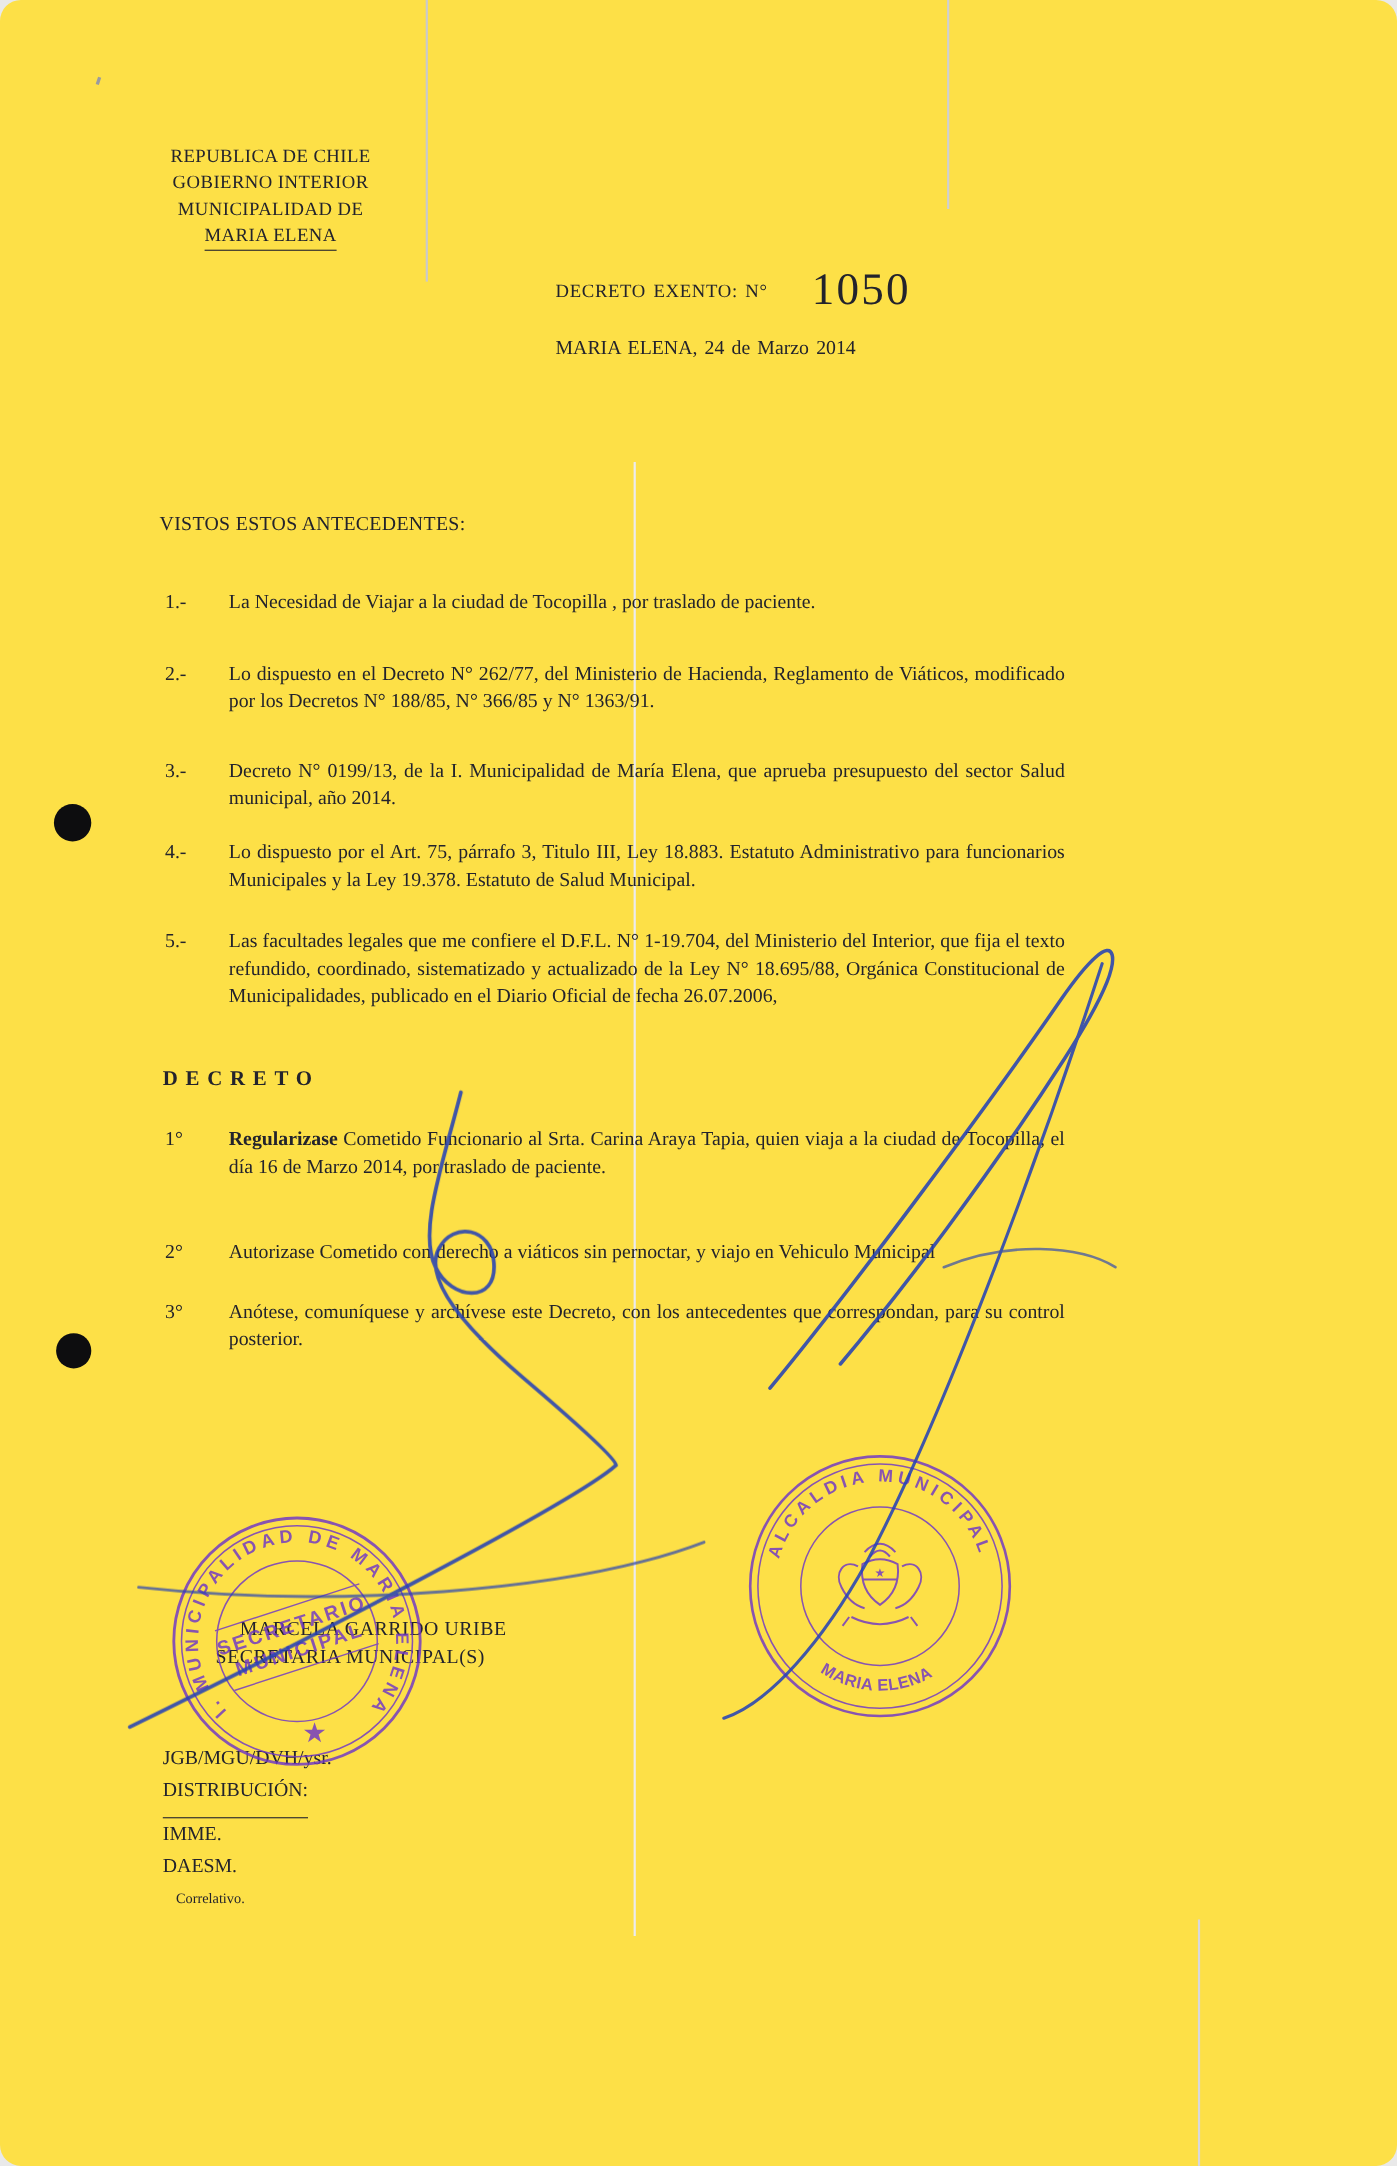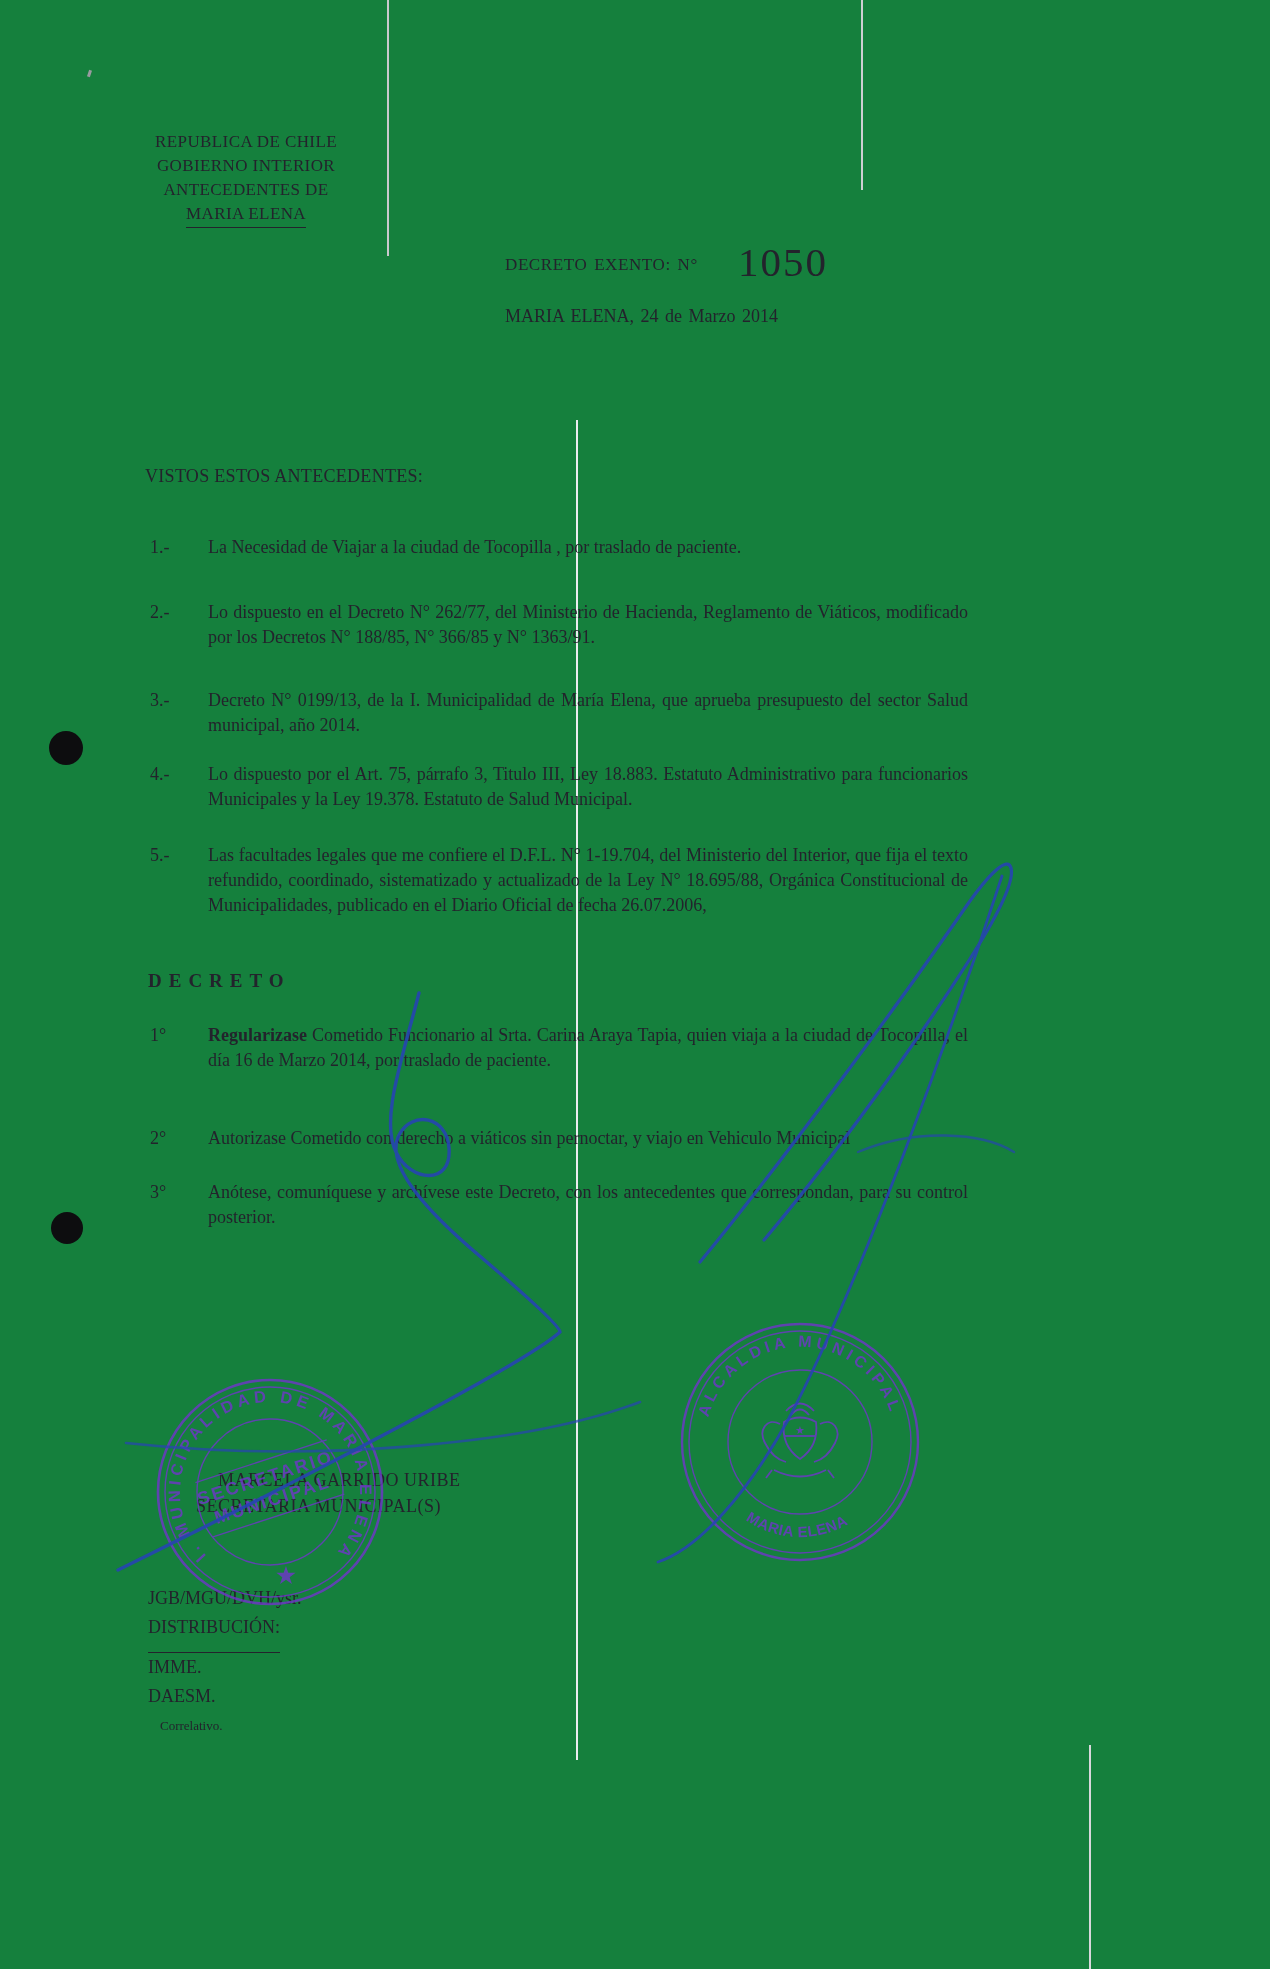--- a/index.html
+++ b/index.html
@@ -1,19 +1,19 @@
 <!DOCTYPE html>
 <html><head>
 <meta charset="utf-8">
 <style>
   html,body{margin:0;padding:0;background:#e9e9e9;}
   .page{
     position:relative;width:1270px;height:1969px;margin:0 auto;
-    background:#15803d;overflow:hidden;
-    font-family:"Liberation Serif", serif;color:#23232c;
+    background:#fde047;overflow:hidden;
+    font-family:"Liberation Serif", serif;color:#23232c;border-radius:19px;
   }
   .abs{position:absolute;}
   
   .letterhead{left:143px;top:130px;width:206px;text-align:center;font-size:17px;line-height:24px;letter-spacing:.4px;}
   .letterhead .ul{display:inline-block;border-bottom:1.5px solid #23232c;padding-bottom:1px;}
   
   .decree-line{left:505px;top:255px;font-size:17px;letter-spacing:.6px;word-spacing:2px;}
   .decree-number{left:738px;top:238px;font-size:41px;letter-spacing:2px;text-align:right;}
   .place-date{left:505px;top:306px;font-size:18px;word-spacing:2px;}
   .vistos-title{left:145px;top:466px;font-size:18px;letter-spacing:.3px;}
@@ -49,21 +49,21 @@
   <div class="scanline abs" style="left:576px;top:420px;height:1340px;background:#ebebef;"></div>
   <div class="scanline abs" style="left:1089px;top:1745px;height:224px;background:#d8d8dc;"></div>
   <div class="tickmark" style="left:88px;top:70px;"></div>
 
   <div class="punch" style="left:49px;top:731px;width:34px;height:34px;"></div>
   <div class="punch" style="left:51px;top:1212px;width:32px;height:32px;"></div>
 
   <div class="abs letterhead">
     <div>REPUBLICA DE CHILE</div>
     <div>GOBIERNO  INTERIOR</div>
-    <div>ANTECEDENTES DE</div>
+    <div>MUNICIPALIDAD DE</div>
     <div><span class="ul">MARIA ELENA</span></div>
   </div>
 
   <div class="abs decree-line">DECRETO EXENTO:  N°</div>
   <div class="abs decree-number">1050</div>
   <div class="abs place-date">MARIA ELENA,  24 de Marzo  2014</div>
 
   <div class="abs vistos-title">VISTOS ESTOS ANTECEDENTES:</div>
 
   <div class="item" style="top:535px;">

